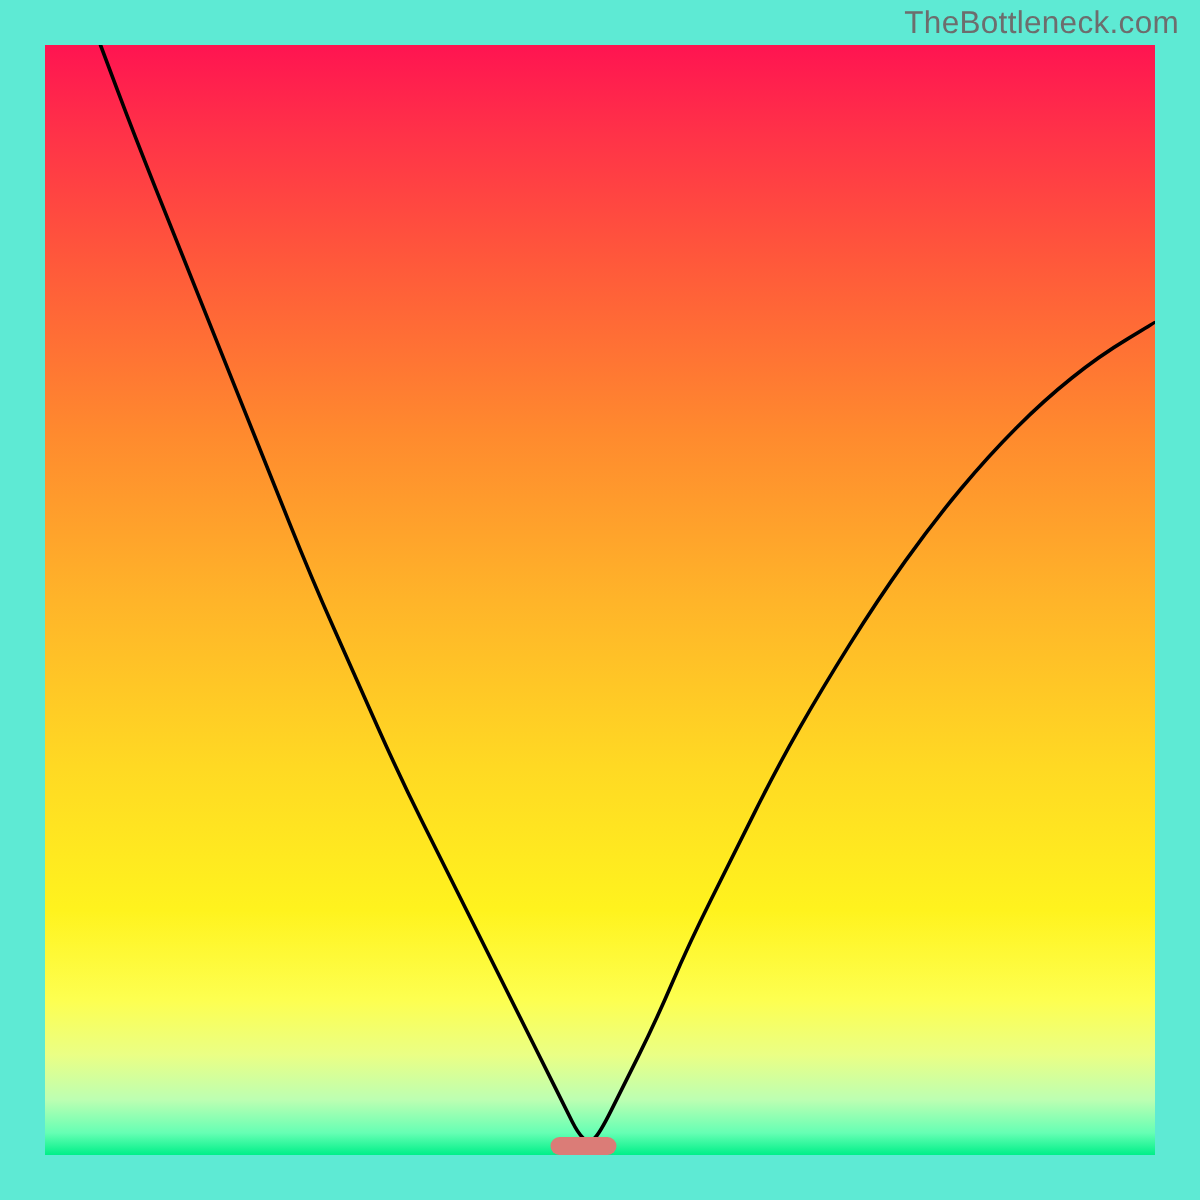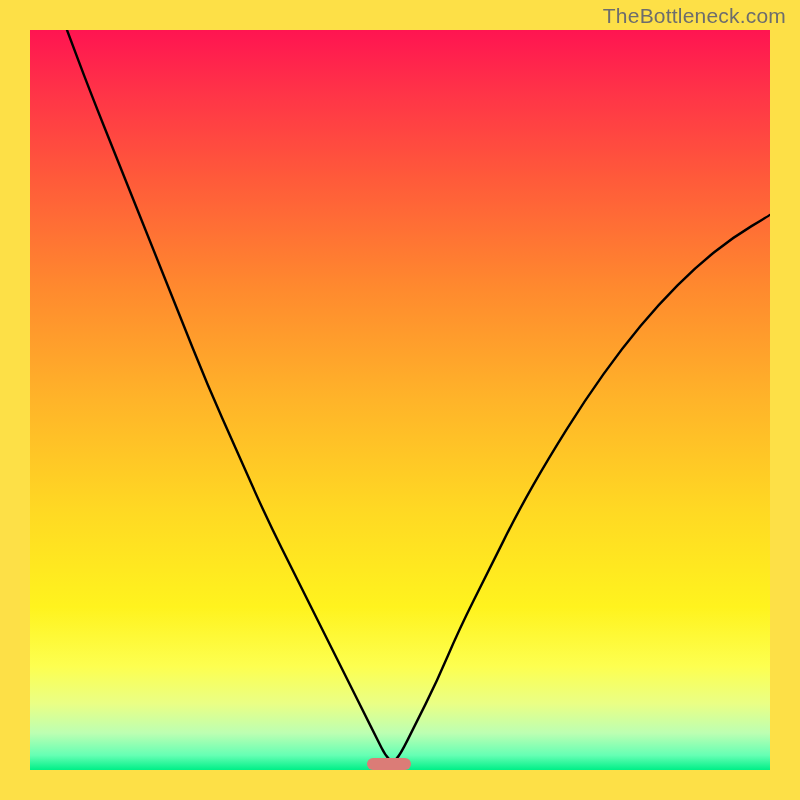--- a/index.html
+++ b/index.html
@@ -8,21 +8,21 @@
     width: 800px;
     height: 800px;
     background: #000;
     overflow: hidden;
     font-family: Arial, Helvetica, sans-serif;
   }
   .frame {
     position: relative;
     width: 800px;
     height: 800px;
-    background: #fde047;
+    background: #5eead4;
   }
   .plot-area {
     position: absolute;
     left: 30px;
     top: 30px;
     width: 740px;
     height: 740px;
     background: linear-gradient(
       to bottom,
       #ff1451 0%,

